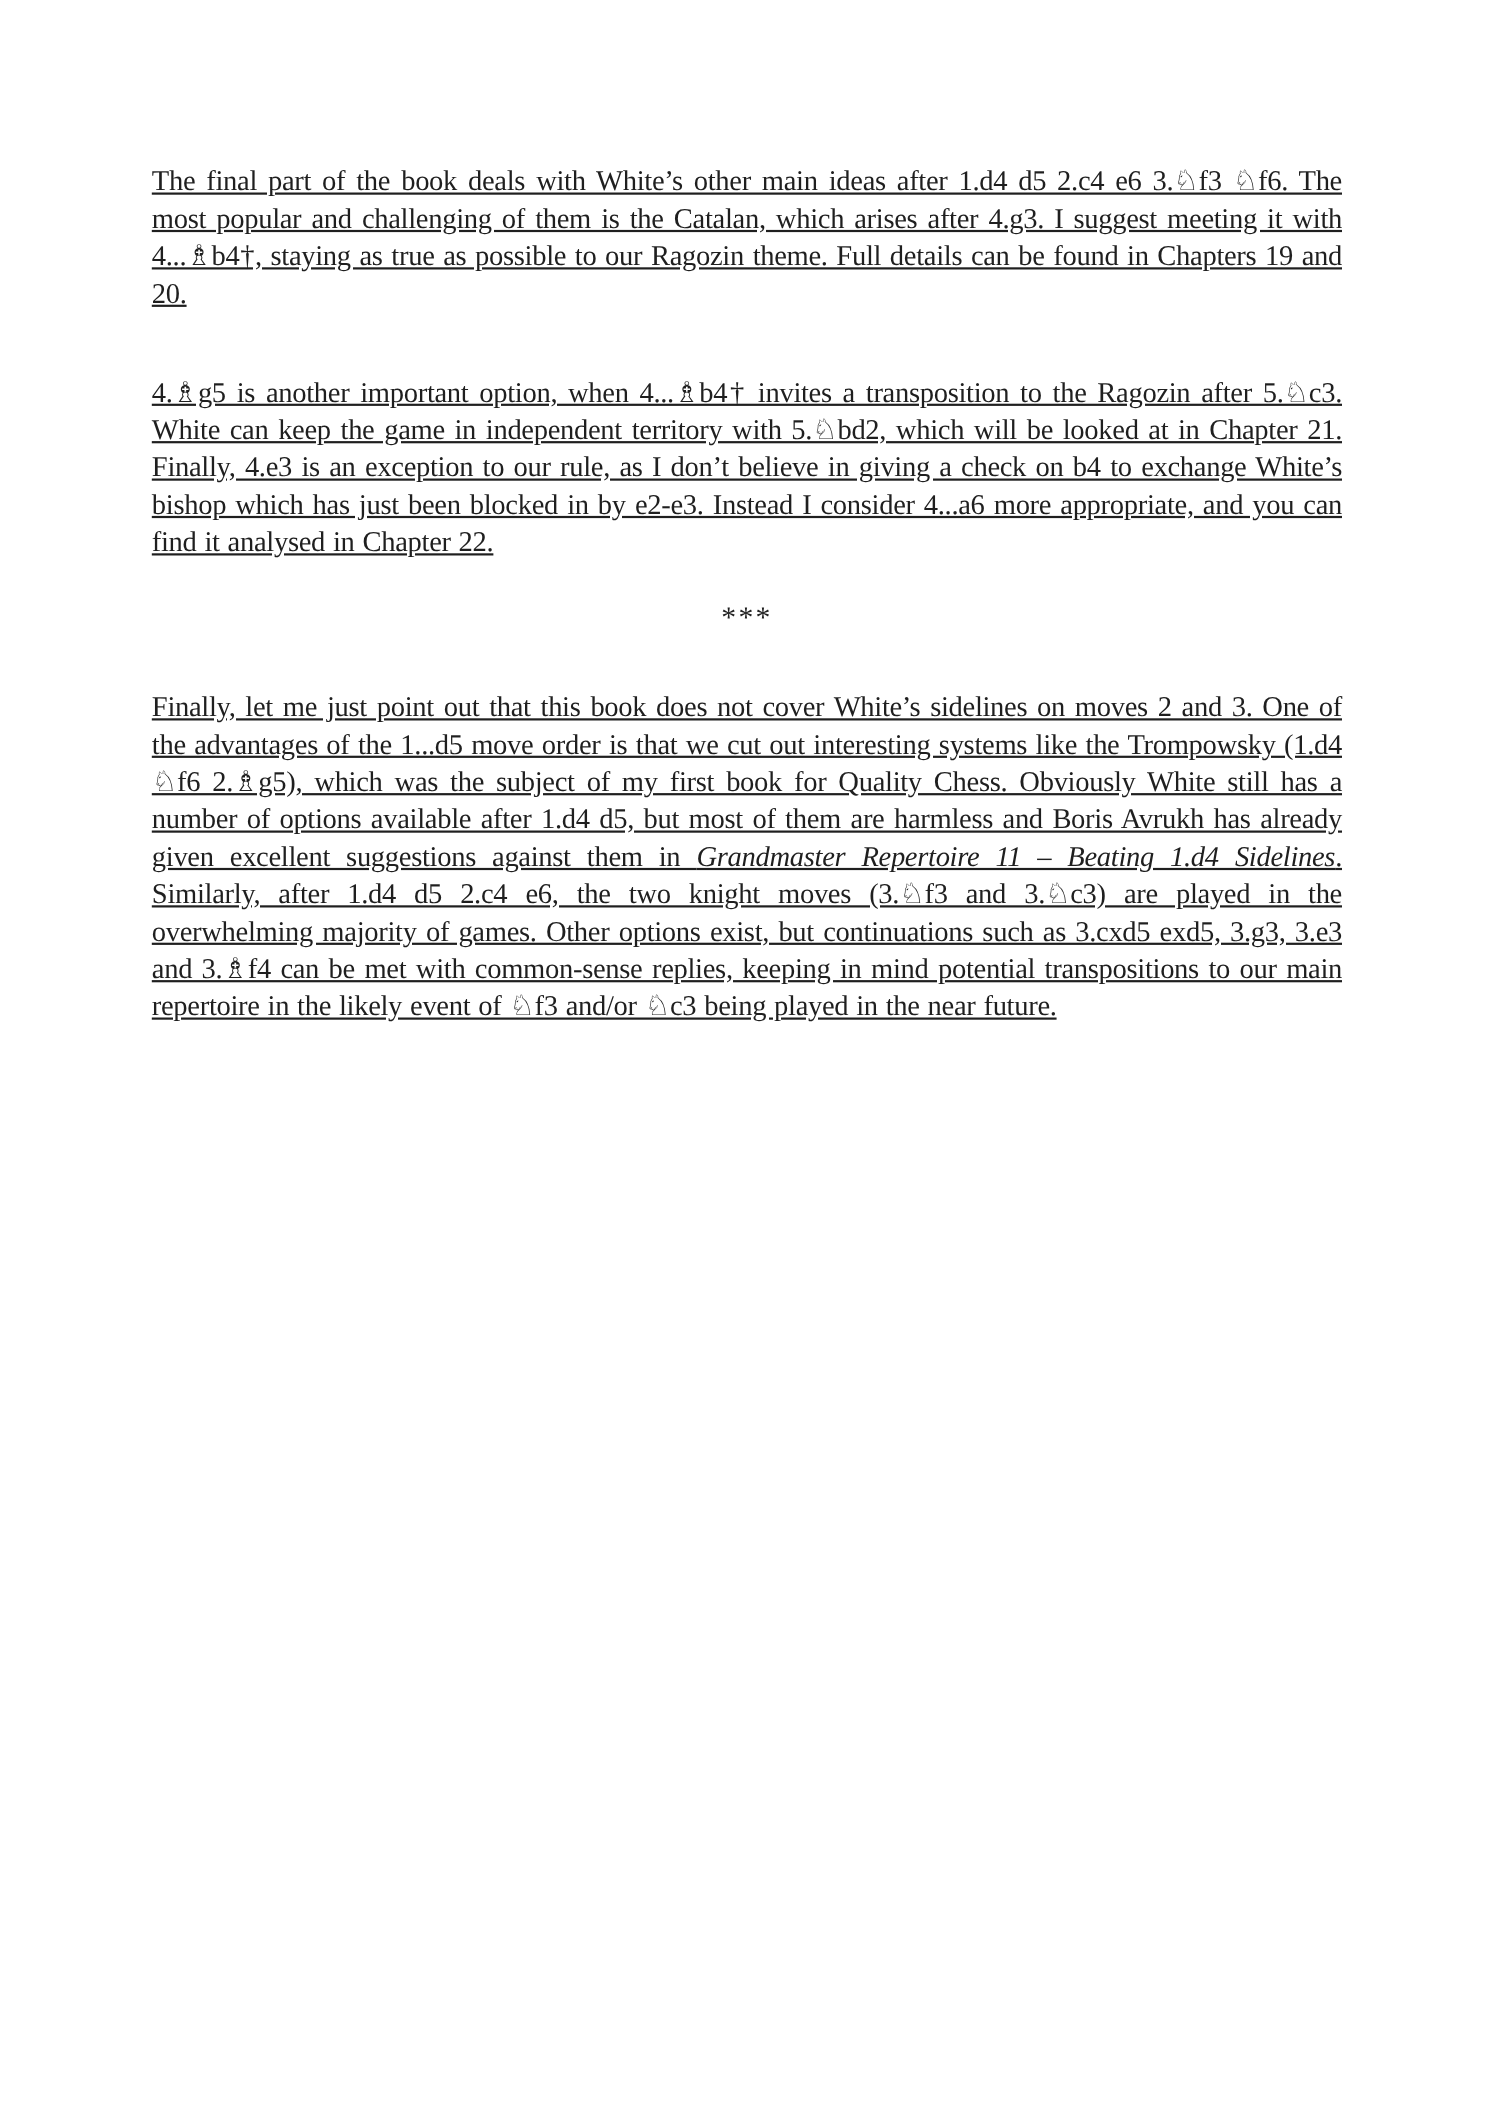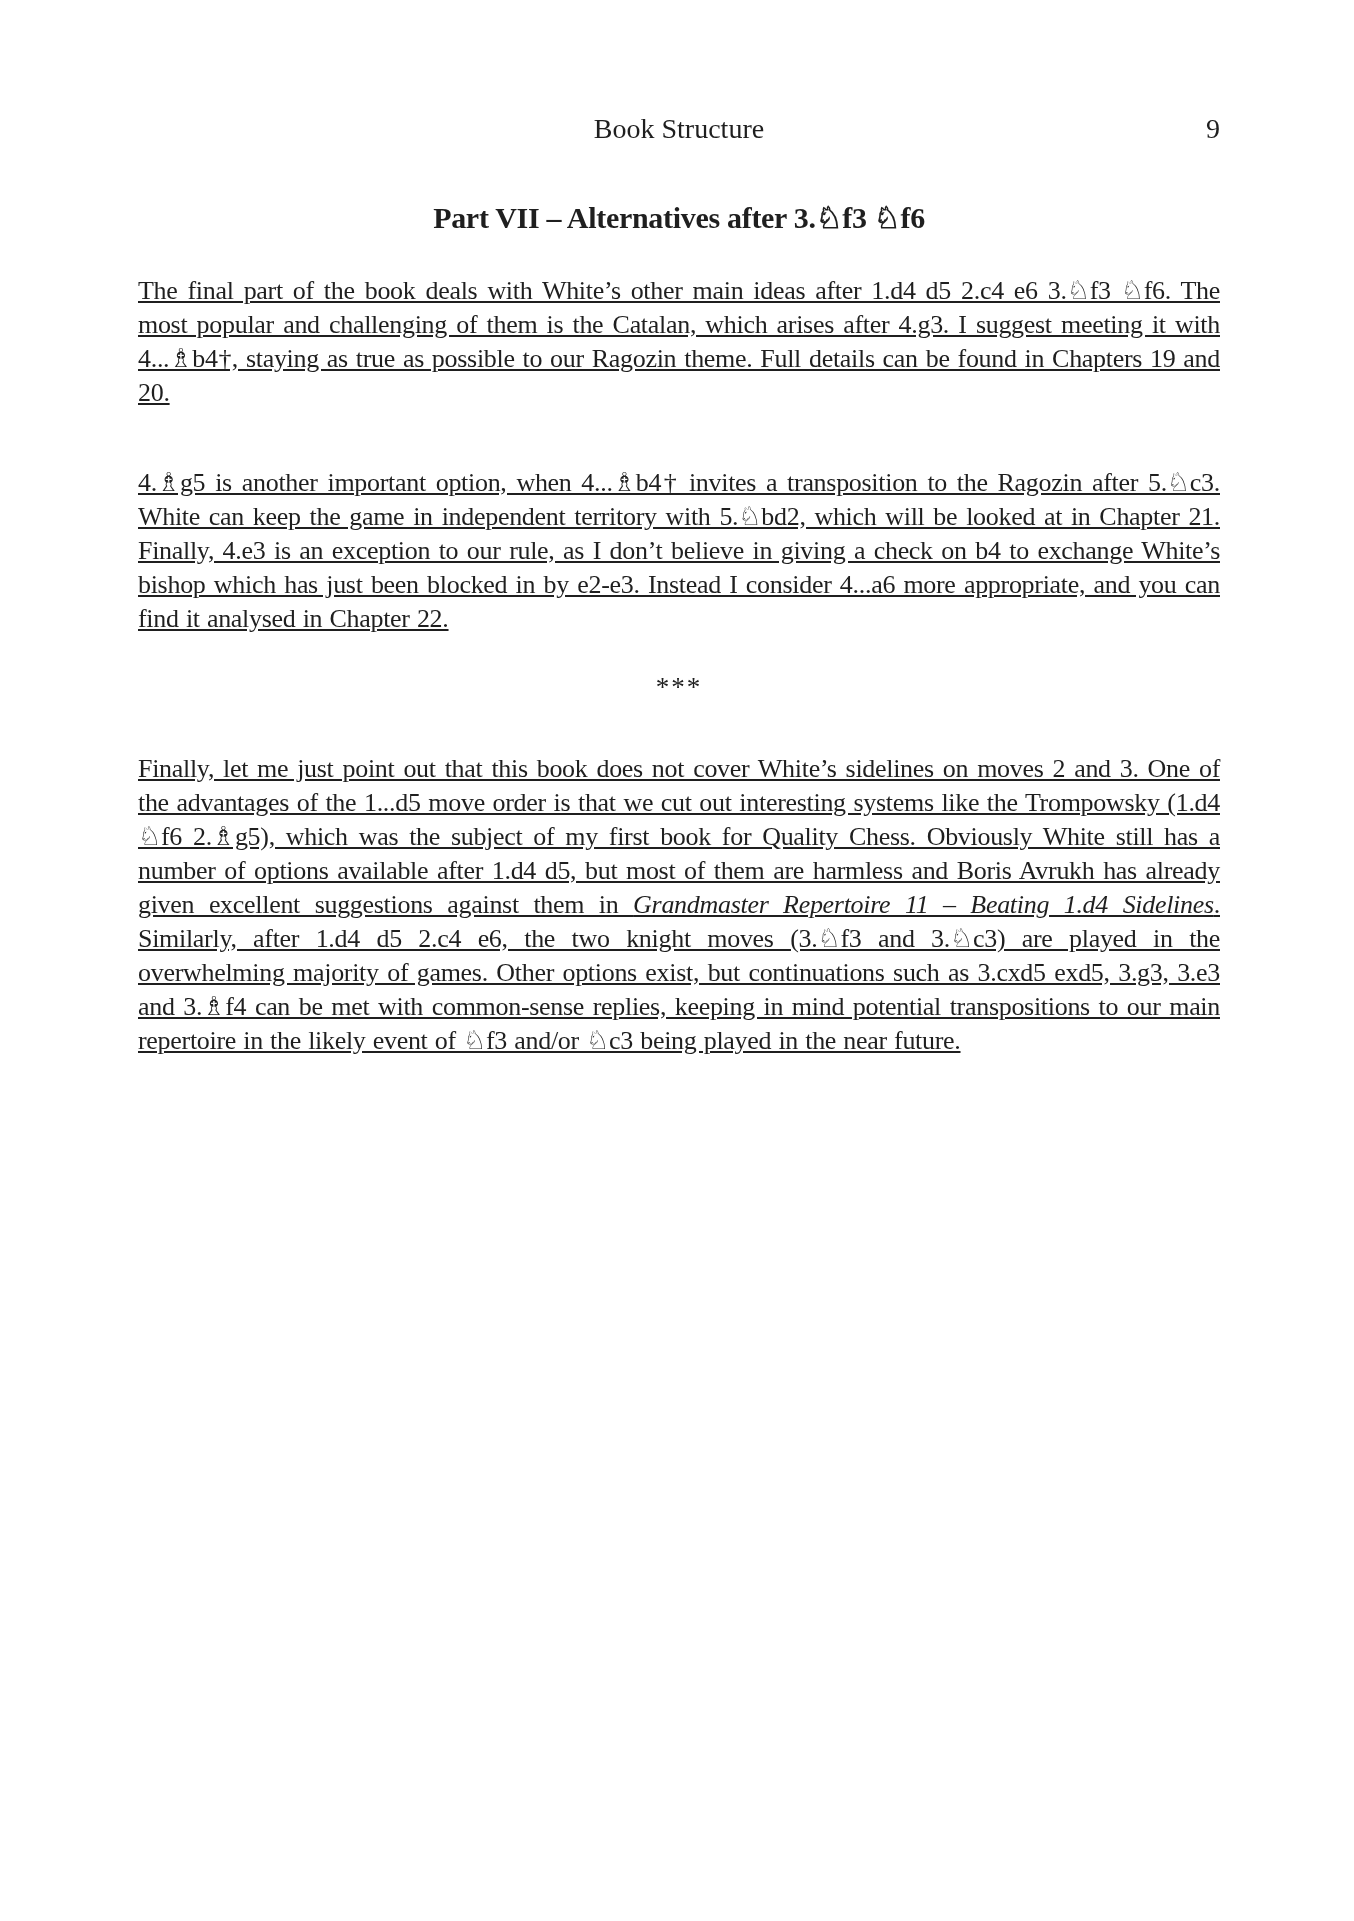--- a/index.html
+++ b/index.html
@@ -65,26 +65,21 @@
   }
   .book-title-italic {
     font-style: italic;
   }
 </style>
 </head>
 <body>
 
 <div class="page">
 
-  <div class="running-header">
-    <span class="running-title">Book Structure</span>
-    <span class="page-number">9</span>
-  </div>
 
-  <h1 class="part-heading">Part VII – Alternatives after 3.♘f3 ♘f6</h1>
 
   <p class="body-para para-1">The final part of the book deals with White’s other main ideas after 1.d4 d5 2.c4 e6 3.♘f3 ♘f6. The most popular and challenging of them is the Catalan, which arises after 4.g3. I suggest meeting it with 4...♗b4†, staying as true as possible to our Ragozin theme. Full details can be found in Chapters 19 and 20.</p>
 
   <p class="body-para para-2">4.♗g5 is another important option, when 4...♗b4† invites a transposition to the Ragozin after 5.♘c3. White can keep the game in independent territory with 5.♘bd2, which will be looked at in Chapter 21. Finally, 4.e3 is an exception to our rule, as I don’t believe in giving a check on b4 to exchange White’s bishop which has just been blocked in by e2-e3. Instead I consider 4...a6 more appropriate, and you can find it analysed in Chapter 22.</p>
 
   <div class="section-separator">***</div>
 
   <p class="body-para para-3"><span>Finally, let me just point out that this book does not cover White’s sidelines on moves 2 and 3. One of the advantages of the 1...d5 move order is that we cut out interesting systems like the Trompowsky (1.d4 ♘f6 2.♗g5), which was the subject of my first book for Quality Chess. Obviously White still has a number of options available after 1.d4 d5, but most of them are harmless and Boris Avrukh has already given excellent suggestions against them in </span><em class="book-title-italic">Grandmaster Repertoire 11 – Beating 1.d4 Sidelines</em><span>. Similarly, after 1.d4 d5 2.c4 e6, the two knight moves (3.♘f3 and 3.♘c3) are played in the overwhelming majority of games. Other options exist, but continuations such as 3.cxd5 exd5, 3.g3, 3.e3 and 3.♗f4 can be met with common-sense replies, keeping in mind potential transpositions to our main repertoire in the likely event of ♘f3 and/or ♘c3 being played in the near future.</span></p>
 
 </div>

